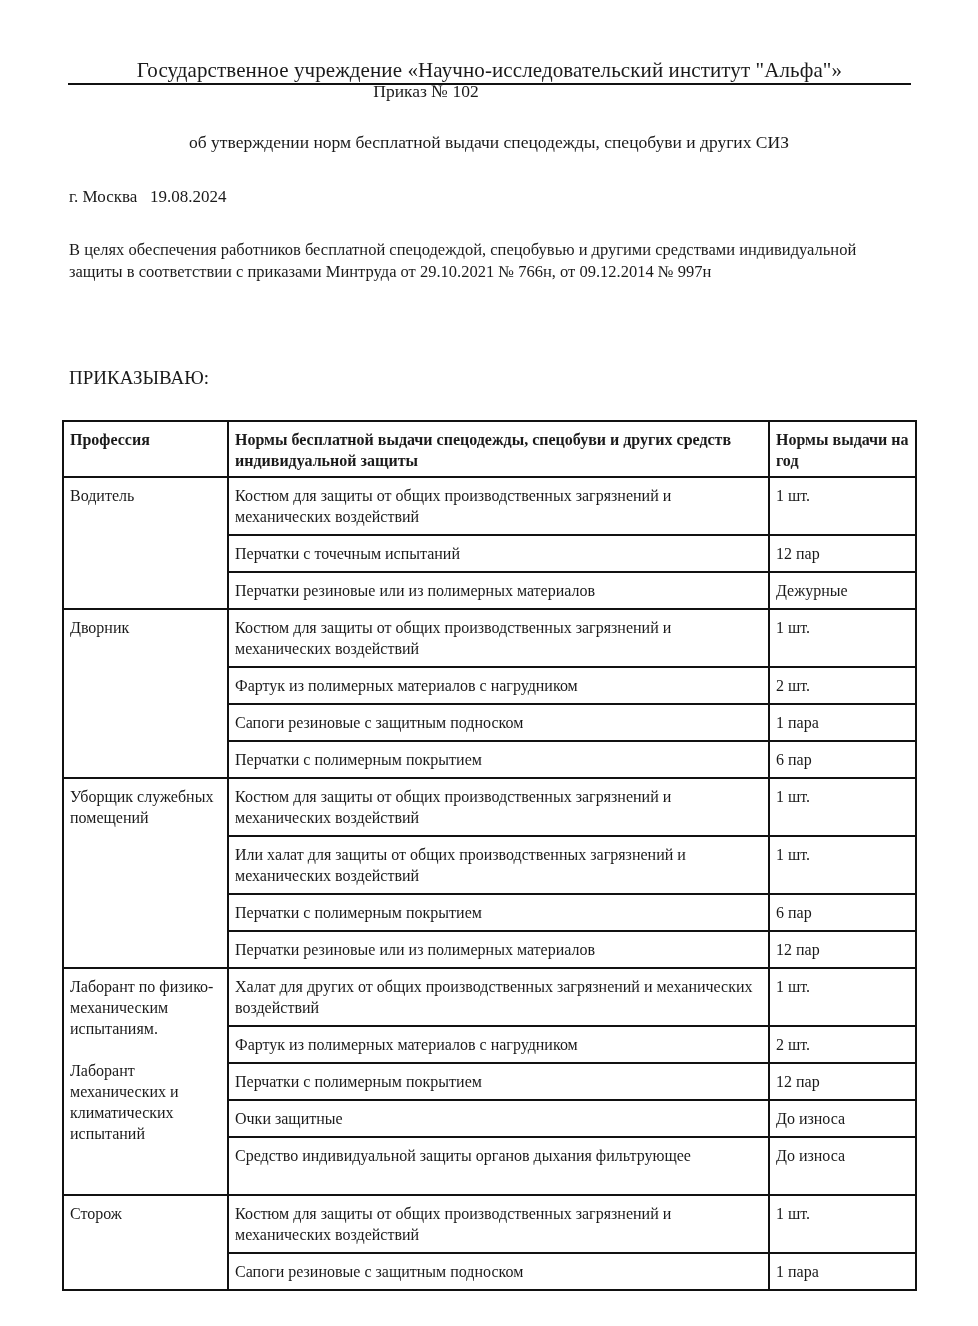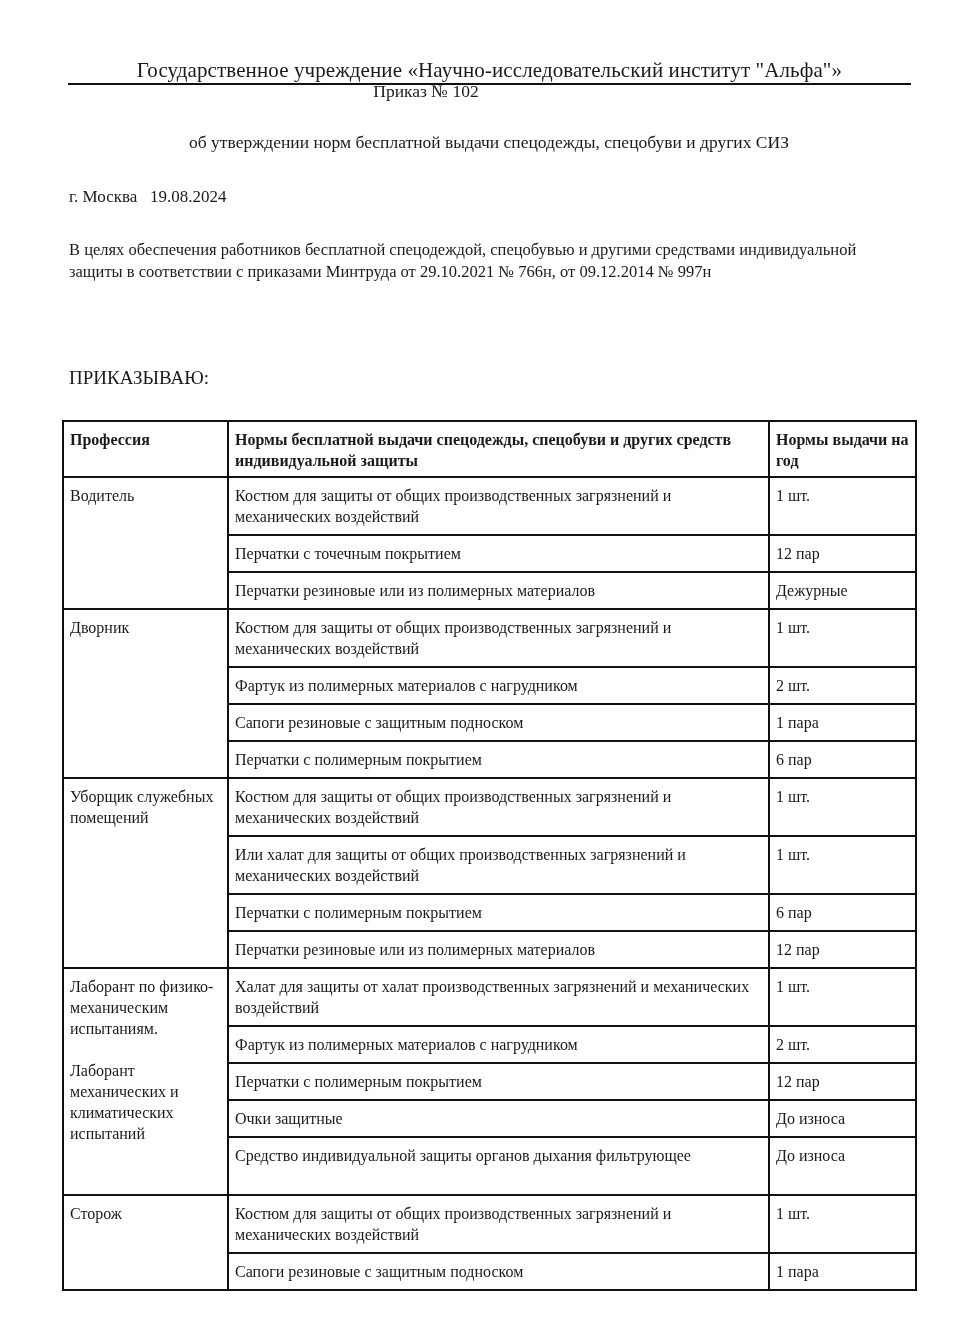--- a/index.html
+++ b/index.html
@@ -78,21 +78,21 @@
     </tr>
   </thead>
   <tbody>
 
     <tr class="r2">
       <td rowspan="3">Водитель</td>
       <td>Костюм для защиты от общих производственных загрязнений и механических воздействий</td>
       <td>1 шт.</td>
     </tr>
     <tr class="r1">
-      <td>Перчатки с точечным покрытием</td>
+      <td>Перчатки с точечным испытаний</td>
       <td>12 пар</td>
     </tr>
     <tr class="r1">
       <td>Перчатки резиновые или из полимерных материалов</td>
       <td>Дежурные</td>
     </tr>
 
     <tr class="r2">
       <td rowspan="4">Дворник</td>
       <td>Костюм для защиты от общих производственных загрязнений и механических воздействий</td>
@@ -128,21 +128,21 @@
       <td>Перчатки резиновые или из полимерных материалов</td>
       <td>12 пар</td>
     </tr>
 
     <tr class="r2">
       <td rowspan="5">
         <div>Лаборант по физико-механическим испытаниям.</div>
         <div class="lab-gap"></div>
         <div>Лаборант механических и климатических испытаний</div>
       </td>
-      <td>Халат для защиты от халат производственных загрязнений и механических воздействий</td>
+      <td>Халат для других от общих производственных загрязнений и механических воздействий</td>
       <td>1 шт.</td>
     </tr>
     <tr class="r1">
       <td>Фартук из полимерных материалов с нагрудником</td>
       <td>2 шт.</td>
     </tr>
     <tr class="r1">
       <td>Перчатки с полимерным покрытием</td>
       <td>12 пар</td>
     </tr>

